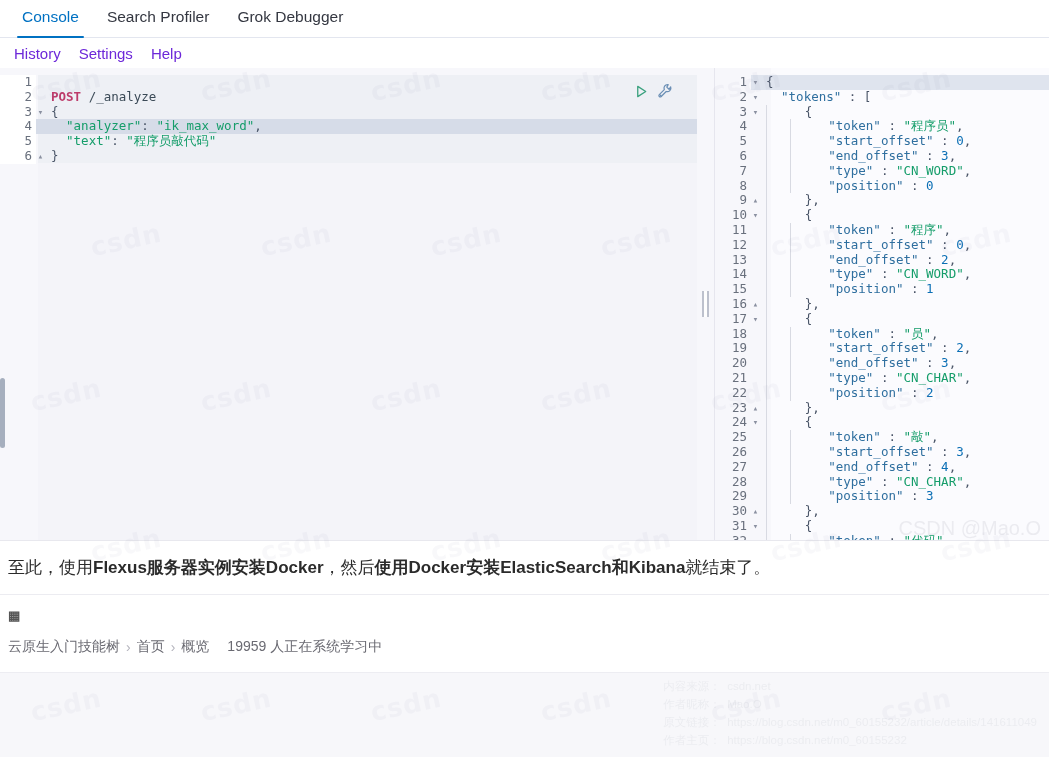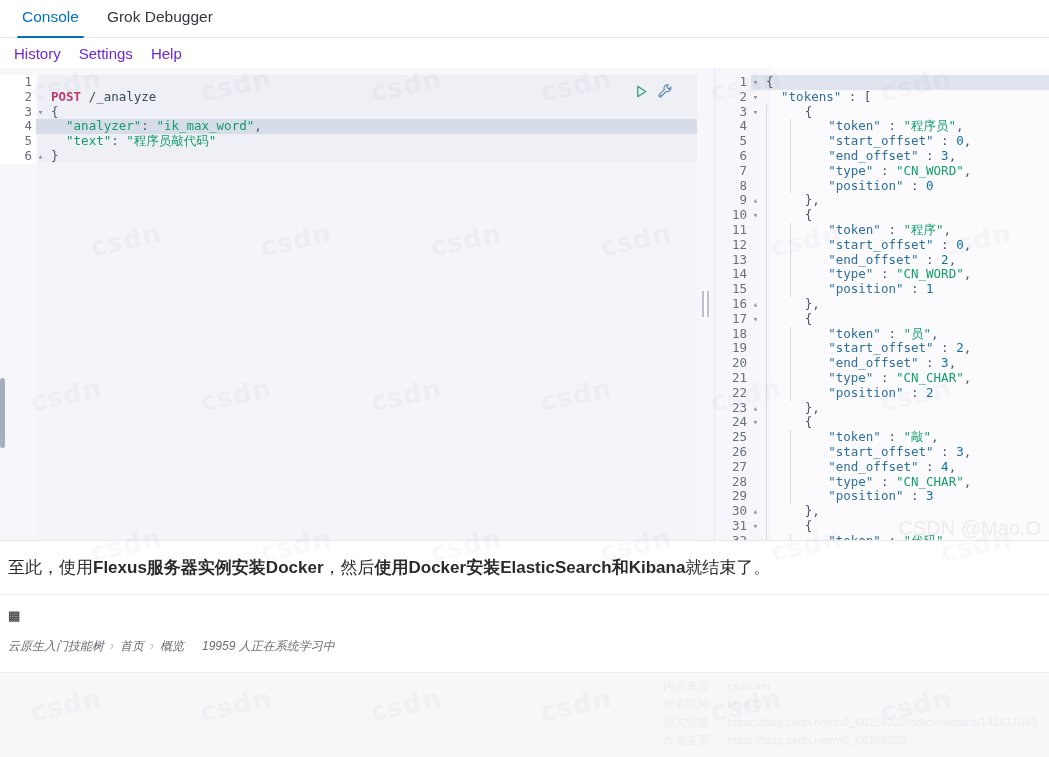--- a/index.html
+++ b/index.html
@@ -163,22 +163,22 @@
     border-top: 1px solid #ececf1;
     padding: 14px 8px 6px 8px;
   }
   .kp-title {
     display: flex; align-items: center; gap: 8px;
     font-size: 14px; font-weight: 700; color: #222;
   }
   .kp-icon { font-size: 13px; color: #555; line-height: 1; }
   .kp-sub {
     padding: 10px 8px 12px 8px;
-    font-size: 12px; color: #6a6a72;
-    display: flex; align-items: center; gap: 4px; font-style: italic;
+    font-size: 14px; color: #6a6a72;
+    display: flex; align-items: center; gap: 4px;
   }
   .kp-sub .sep { color: #b4b4bd; margin: 0 2px; }
   .kp-sub .count { margin-left: 14px; color: #6a6a72; }
 
   
   .foot {
     position: absolute; left: 0; right: 0; bottom: 0; height: 85px;
     background: #f7f7fa; border-top: 1px solid #ededf2; z-index: 2;
   }
   .meta {
@@ -198,20 +198,23 @@
   }
 </style>
 </head>
 <body>
 
 <div id="page">
 
   <div class="tabbar" id="tabbar">
       <div class="tab active">
         <span>Console</span>
+      </div>
+      <div class="tab">
+        <span>Search Profiler</span>
       </div>
       <div class="tab">
         <span>Grok Debugger</span>
       </div>
     </div>
 
   <div class="submenu" id="submenu">
       <div class="submenu-item">History</div>
       <div class="submenu-item">Settings</div>
       <div class="submenu-item">Help</div>

